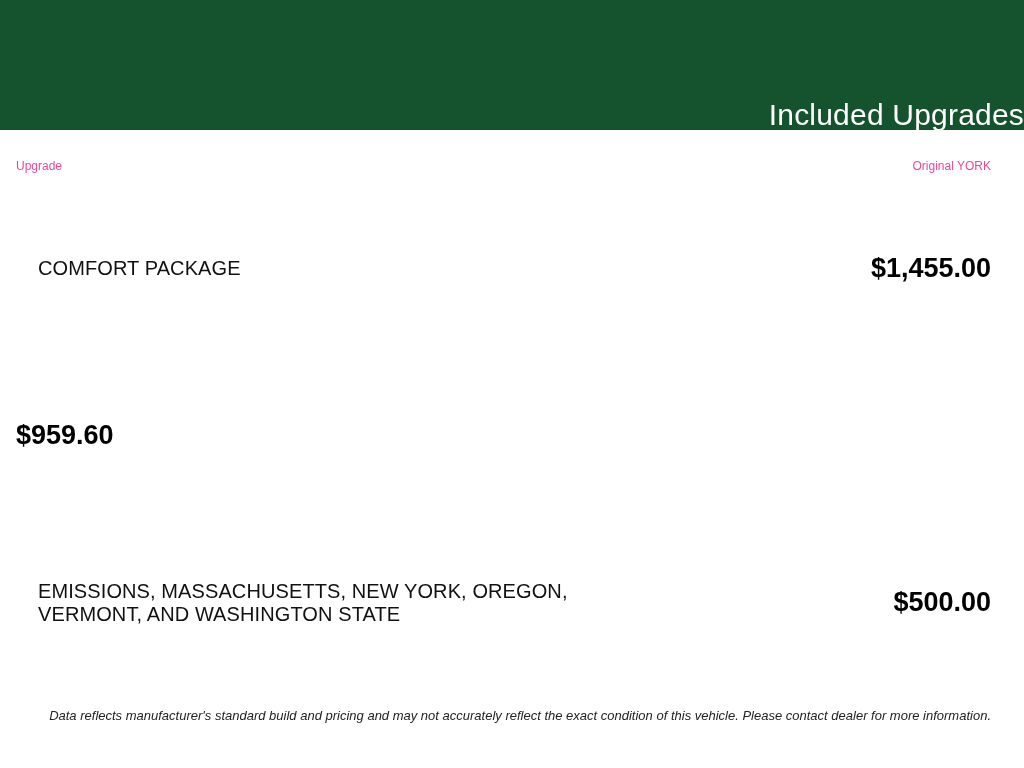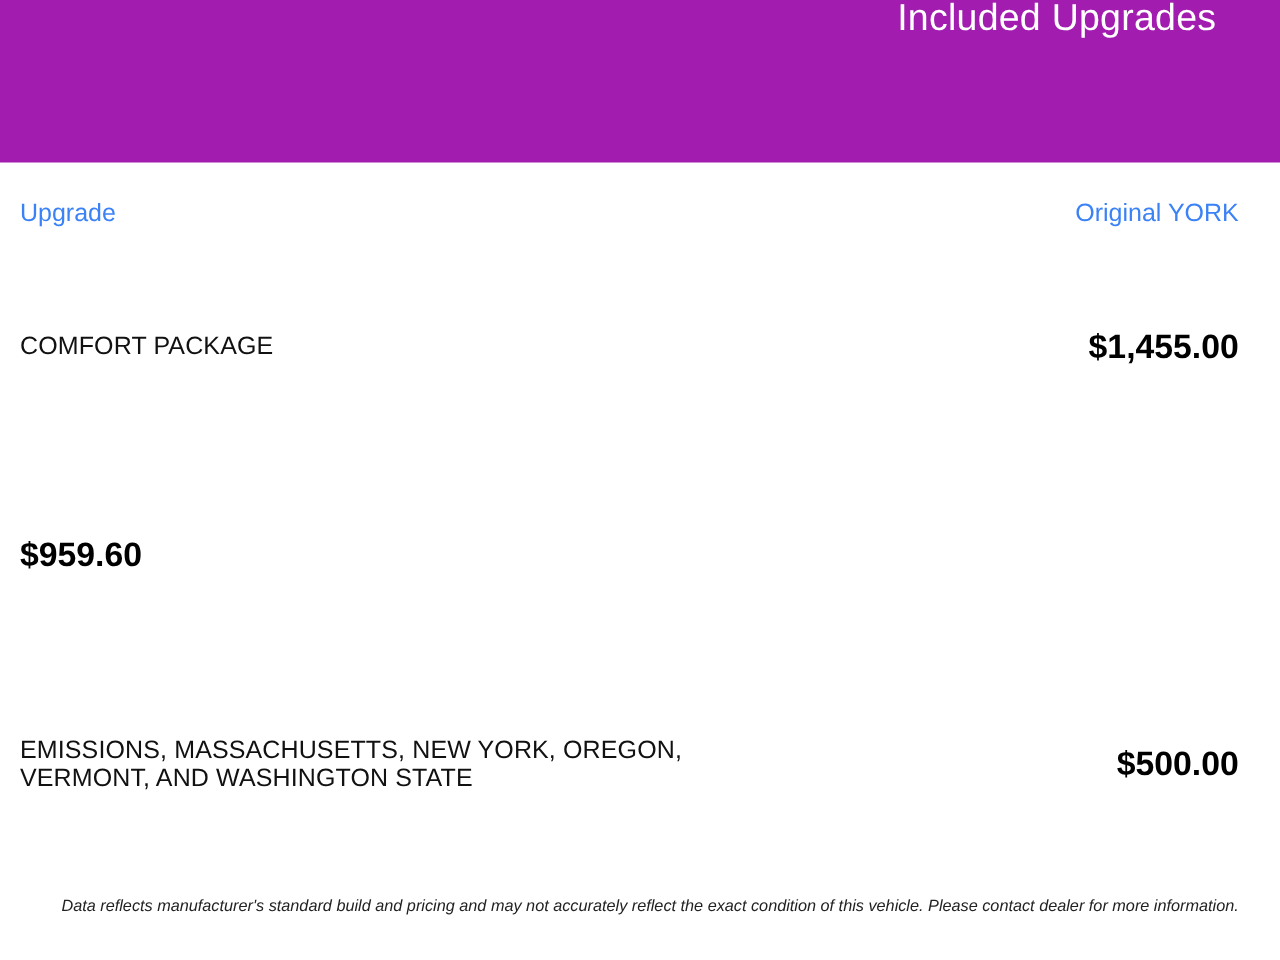--- a/index.html
+++ b/index.html
@@ -11,63 +11,63 @@
     height: 768px;
     background: #ffffff;
     font-family: "Liberation Sans", sans-serif;
     overflow: hidden;
     position: relative;
   }
 
   
   .top-banner {
     height: 130px;
-    background: #a21caf;
+    background: #14532d;
     display: flex;
-    align-items: flex-start;
+    align-items: flex-end;
     justify-content: flex-end;
-    padding-right: 51px;
     box-sizing: border-box;
   }
   .top-banner .title {
     color: #ffffff;
     font-size: 30px;
     font-weight: 400;
     letter-spacing: 0.2px;
     line-height: 1;
   }
 
   
   .upgrades-table {
     padding: 0 33px 0 16px;
   }
   .col-headers {
     display: flex;
     justify-content: space-between;
     align-items: flex-start;
     padding-top: 30px;
-    font-size: 20px;
-    color: #3b82f6;
+    font-size: 12px;
+    color: #ec4899;
     line-height: 1.1;
   }
   .rows {
     margin-top: 12px;
   }
   .upgrade-row {
     height: 167px;
     display: flex;
     align-items: center;
     justify-content: space-between;
   }
   .upgrade-name {
     font-size: 20px;
     color: #111111;
     line-height: 23px;
     max-width: 560px;
     letter-spacing: 0.1px;
+    margin-left: 22px;
   }
   .upgrade-price {
     font-size: 27px;
     font-weight: 700;
     color: #000000;
     margin-top: 0;
     white-space: nowrap;
     line-height: 1;
   }
 

